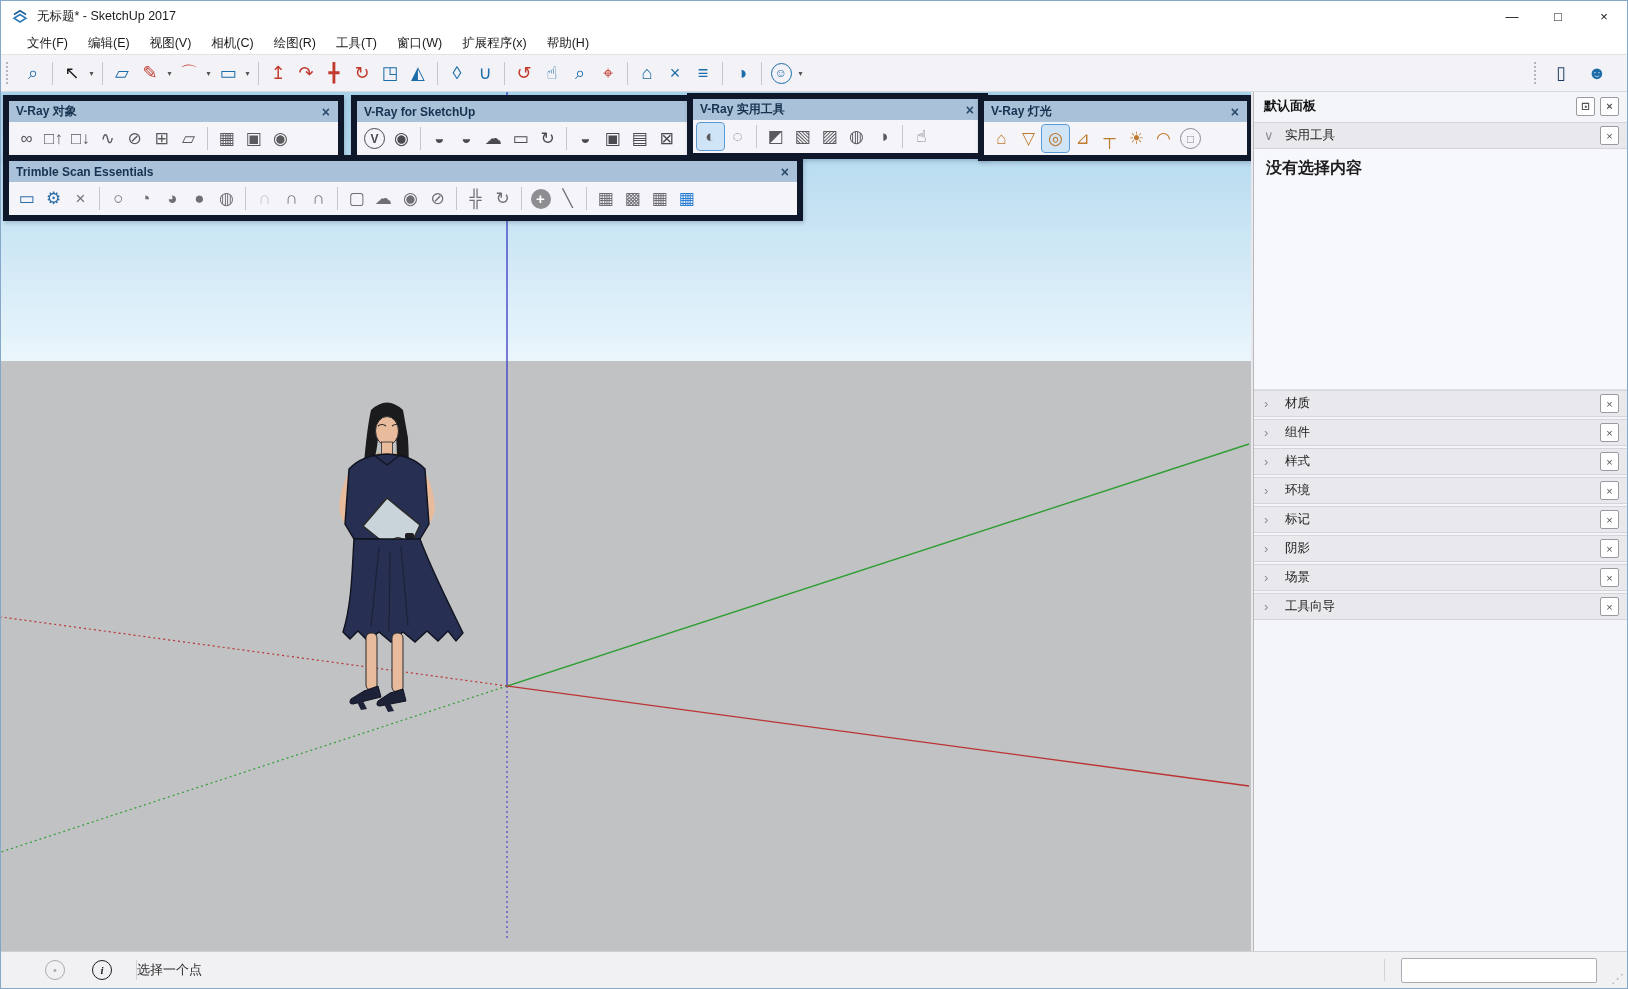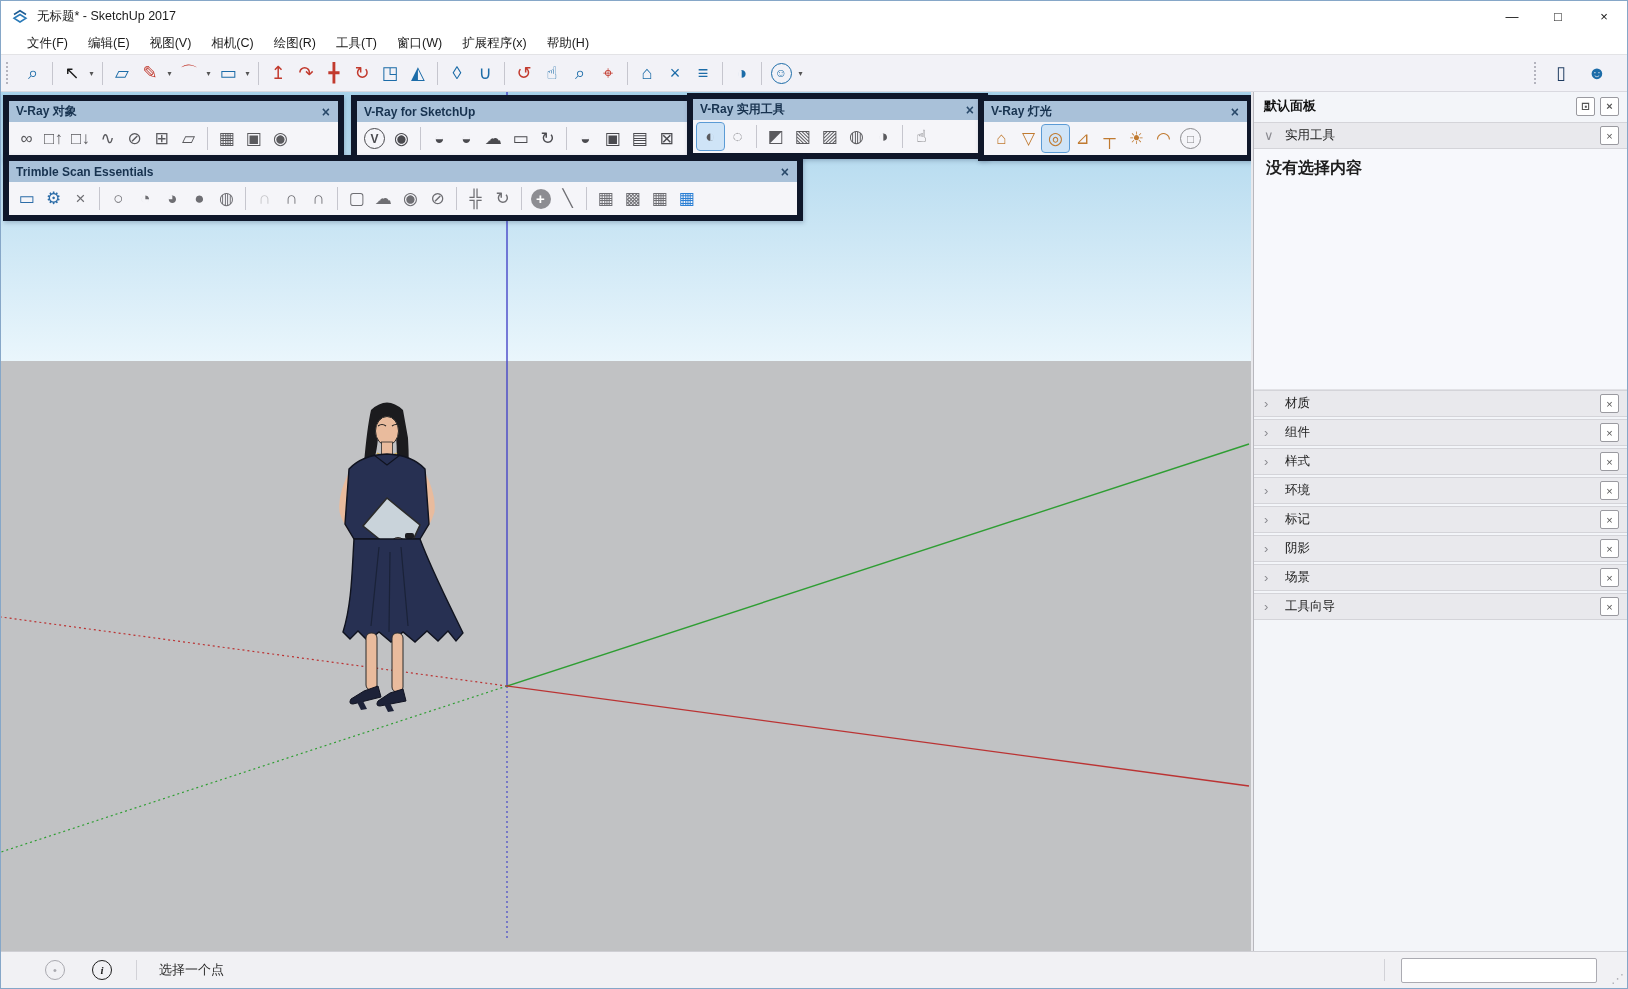--- a/index.html
+++ b/index.html
@@ -66,21 +66,21 @@
         color:#1d1d1d;flex:none;border-bottom:1px solid #e2e2e6}
   .pfill{flex:1;background:#f3f5f9}
   
   .statusbar{height:36px;display:flex;align-items:center;background:#f1f1f4;
              border-top:1px solid #cfcfd4;font-size:13px;color:#2a2a2a;position:relative}
   .sbicon{width:18px;height:18px;border-radius:50%;display:flex;align-items:center;justify-content:center;
           font-size:11px;flex:none}
   .sbicon.geo{border:1.5px solid #a9a9af;color:#a9a9af;margin-left:44px}
   .sbicon.info{border:1.7px solid #1c1c1c;color:#1c1c1c;font-weight:bold;margin-left:27px;font-family:"Liberation Serif",serif;font-style:italic}
   .sbdiv{width:1px;height:20px;background:#d2d2d7;margin-left:24px}
-  .sbhint{margin-left:22px}
+  .sbhint{}
   .mdiv{width:1px;height:22px;background:#d2d2d7;margin-left:auto}
   .measure{width:196px;height:25px;border:1px solid #ababb2;border-radius:2px;background:#fff;
            margin:0 30px 0 16px;font:13px "Liberation Sans",sans-serif;padding:0 6px;box-sizing:border-box}
   .sgrip{position:absolute;right:3px;bottom:2px;color:#b2b2b8;font-size:13px}
   .bottomedge{height:5px;background:#ececef;border-top:1px solid #d8d8dc}
 </style>
 </head>
 <body>
 
 <div class="win">

